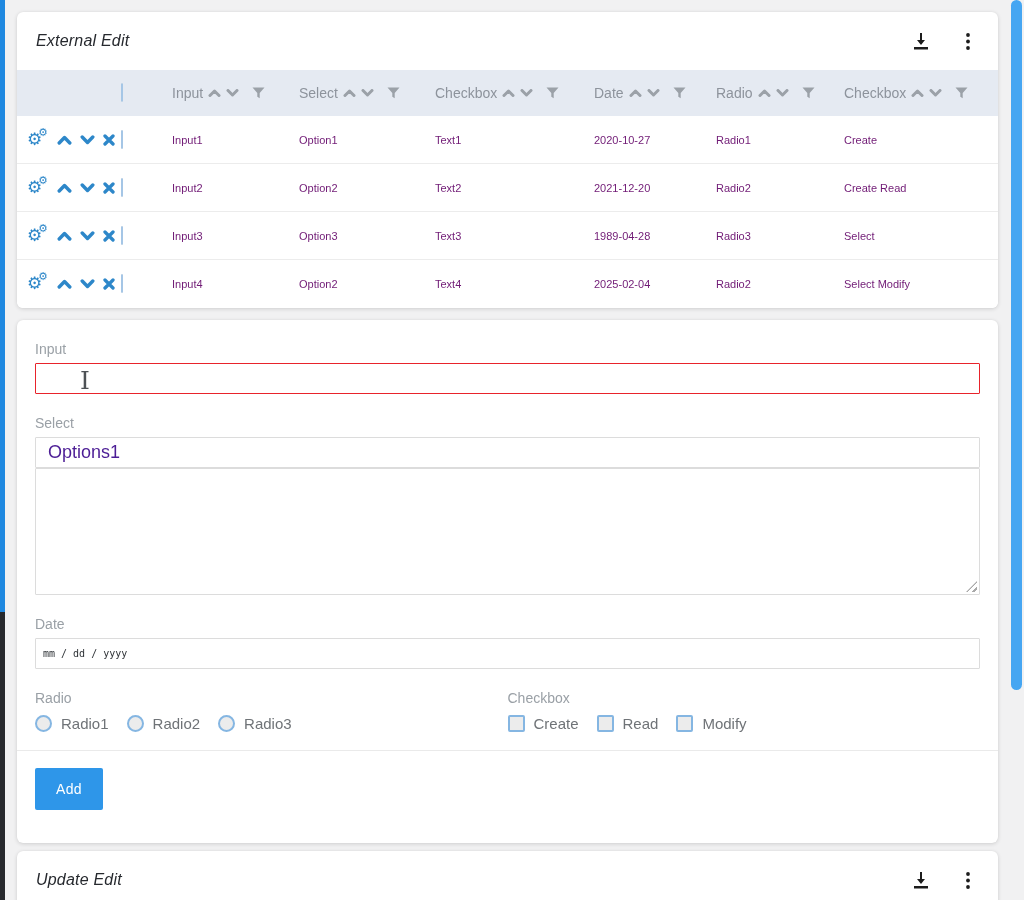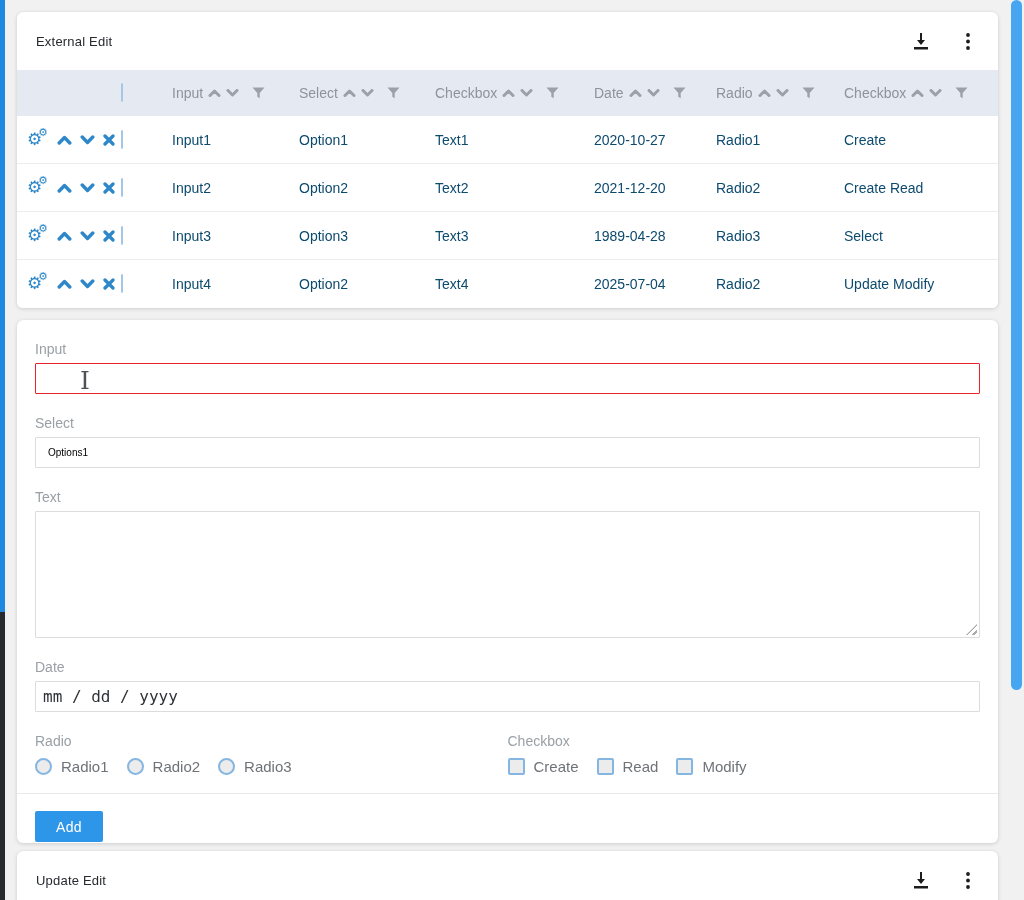--- a/index.html
+++ b/index.html
@@ -10,58 +10,58 @@
   .left-strip-blue { position:absolute; left:0; top:0; width:5px; height:612px; background:#1f88e0; }
   .left-strip-dark { position:absolute; left:0; top:612px; width:5px; height:288px; background:#27292d; }
   .v-scroll-thumb { position:absolute; left:1011px; top:0; width:11px; height:690px; background:#46a6f2; border-radius:6px; }
 
   .content { position:absolute; left:17px; top:0; width:981px; }
 
   .card { background:#fff; border-radius:6px; box-shadow:0 1px 4px rgba(0,0,0,.14), 0 0 1px rgba(0,0,0,.08); }
 
   
   .card-head { height:58px; display:flex; align-items:center; padding:0 20px 0 19px; }
-  .card-title { font-size:13px; color:#26292e; letter-spacing:.2px; }
+  .card-title { font-size:16px; color:#26292e; letter-spacing:.2px;font-style:italic; }
   .head-icons { margin-left:auto; display:flex; align-items:center; gap:27px; }
   .icon-btn { width:20px; height:20px; display:flex; align-items:center; justify-content:center; cursor:pointer; }
 
   
   .grid-row { display:grid; grid-template-columns:103px 52px 127px 136px 159px 122px 128px auto; align-items:center; }
   .thead { background:#e5eaf2; height:46px; }
   .th { display:flex; align-items:center; gap:5px; font-size:14px; color:#8d939c; }
   .th .funnel { margin-left:8px; }
   .trow { height:48px; border-bottom:1px solid #ececec; background:#fff; }
   .trow:last-child { border-bottom:none; }
-  .td { font-size:14px; color:#0c4a6e; }
+  .td { font-size:11px; color:#701a75; }
   .actions { display:flex; align-items:center; gap:8px; padding-left:10px; }
   .cogs { position:relative; width:22px; height:20px; color:#2d87c9; }
   .cogs .g1 { position:absolute; left:0; top:1px; font-size:17px; line-height:17px; }
   .cogs .g2 { position:absolute; left:11px; top:-3px; font-size:11px; line-height:11px; }
   .cbx { width:18px; height:18px; border:1px solid #a5c6e6; background:#ececec; border-radius:2px; }
   .cbx-cell { padding-left:1px; }
 
   
   .form-card { margin-top:12px; padding:0 18px; position:relative; height:523px; }
   .f-label { font-size:14px; color:#9aa0a6; padding-top:21px; padding-bottom:6px; }
   .f-input { width:100%; height:31px; border:1.5px solid #e8232b; background:#fff; outline:none;
              font:15px "Liberation Sans",sans-serif; padding:0 10px; border-radius:1px; }
   .f-box { width:100%; height:31px; border:1px solid #dcdcdc; background:#fff; display:flex; align-items:center;
-           padding-left:12px; font-size:10px; color:#000000; border-radius:1px; }
+           padding-left:12px; font-size:18px; color:#4c1d95; border-radius:1px; }
   .f-area { position:relative; width:100%; height:127px; border:1px solid #dcdcdc; background:#fff; border-radius:1px; }
   .resize-handle { position:absolute; right:2px; bottom:2px; width:11px; height:11px;
       background:repeating-linear-gradient(135deg, transparent 0 3px, #a9a9a9 3px 4.5px); cursor:nwse-resize;
       clip-path:polygon(100% 0, 100% 100%, 0 100%); }
-  .f-date { font-family:"DejaVu Sans Mono",monospace; font-size:16px; color:#2f3337; padding-left:7px; }
+  .f-date { font-family:"DejaVu Sans Mono",monospace; font-size:10px; color:#2f3337; padding-left:7px; }
   .opts-grid { display:grid; grid-template-columns:1fr 1fr; }
   .opt-row { display:flex; align-items:center; gap:9px; padding-top:9px; }
   .radio { width:17px; height:17px; border-radius:50%; border:2px solid #85b6e2; background:#ececec; }
   .ckb { width:17px; height:17px; border:2px solid #85b6e2; background:#ececec; border-radius:2px; }
   .opt-label { font-size:15px; color:#6f7377; margin-right:9px; }
   .f-divider { border:none; border-top:1px solid #eaeaea; margin:18px -18px 0 -18px; }
-  .add-btn { margin-top:17px; width:68px; height:31px; background:#2e96e9; color:#fff; border:none;
+  .add-btn { margin-top:17px; width:68px; height:42px; background:#2e96e9; color:#fff; border:none;
              font:14px "Liberation Sans",sans-serif; border-radius:2px; cursor:pointer; letter-spacing:.3px; }
 
   .ibeam { position:absolute; left:63px; top:46px; font-family:"DejaVu Serif",serif;
            font-size:25px; color:#4e5256; pointer-events:none; }
 
   svg { display:block; }
 </style>
 </head>
 <body>
 
@@ -321,37 +321,36 @@
         <span>
             <svg width="12" height="12" viewBox="0 0 12 12">
               <path d="M2,2 L10,10 M10,2 L2,10" stroke="#2d87c9" stroke-width="3.3" stroke-linecap="round"></path>
             </svg>
           </span>
       </div>
       <div class="cbx-cell"><span class="cbx"></span></div>
       <div class="td">Input4</div>
       <div class="td">Option2</div>
       <div class="td">Text4</div>
-      <div class="td">2025-07-04</div>
+      <div class="td">2025-02-04</div>
       <div class="td">Radio2</div>
-      <div class="td">Update Modify</div>
+      <div class="td">Select Modify</div>
     </div>
   </div>
 
   <div class="card form-card">
     <div class="f-label">Input</div>
     <input class="f-input" value="" style="">
     <span class="ibeam">I</span>
 
     <div class="f-label">Select</div>
     <div class="f-box">
       <span>Options1</span>
     </div>
 
-    <div class="f-label">Text</div>
     <div class="f-area">
       <span></span>
       <span class="resize-handle"></span>
     </div>
 
     <div class="f-label">Date</div>
     <div class="f-box f-date">
       <span>mm / dd / yyyy</span>
     </div>
 

